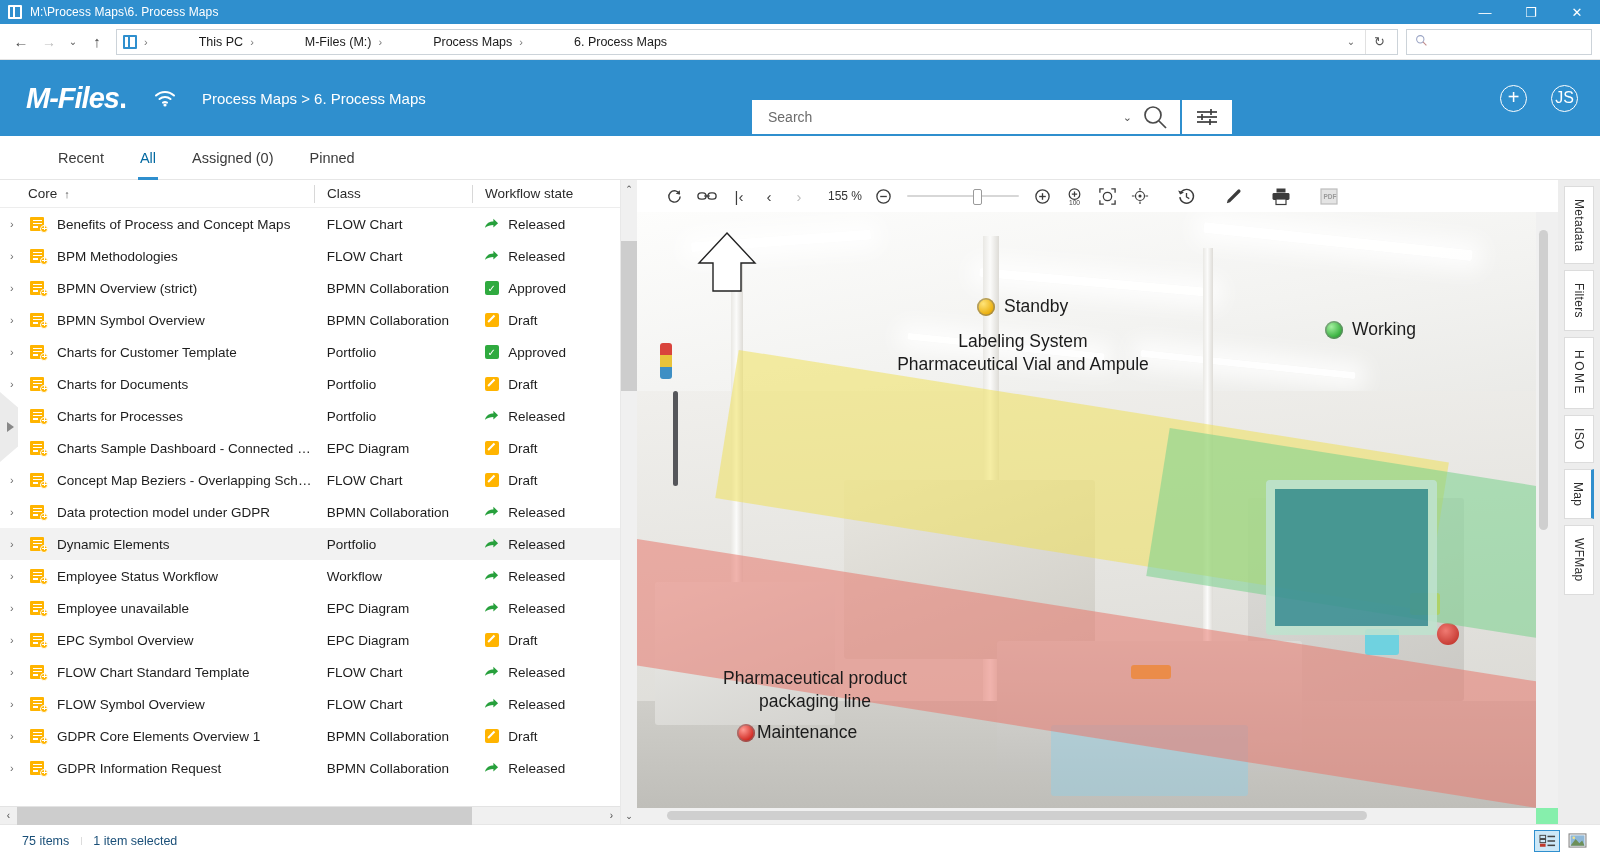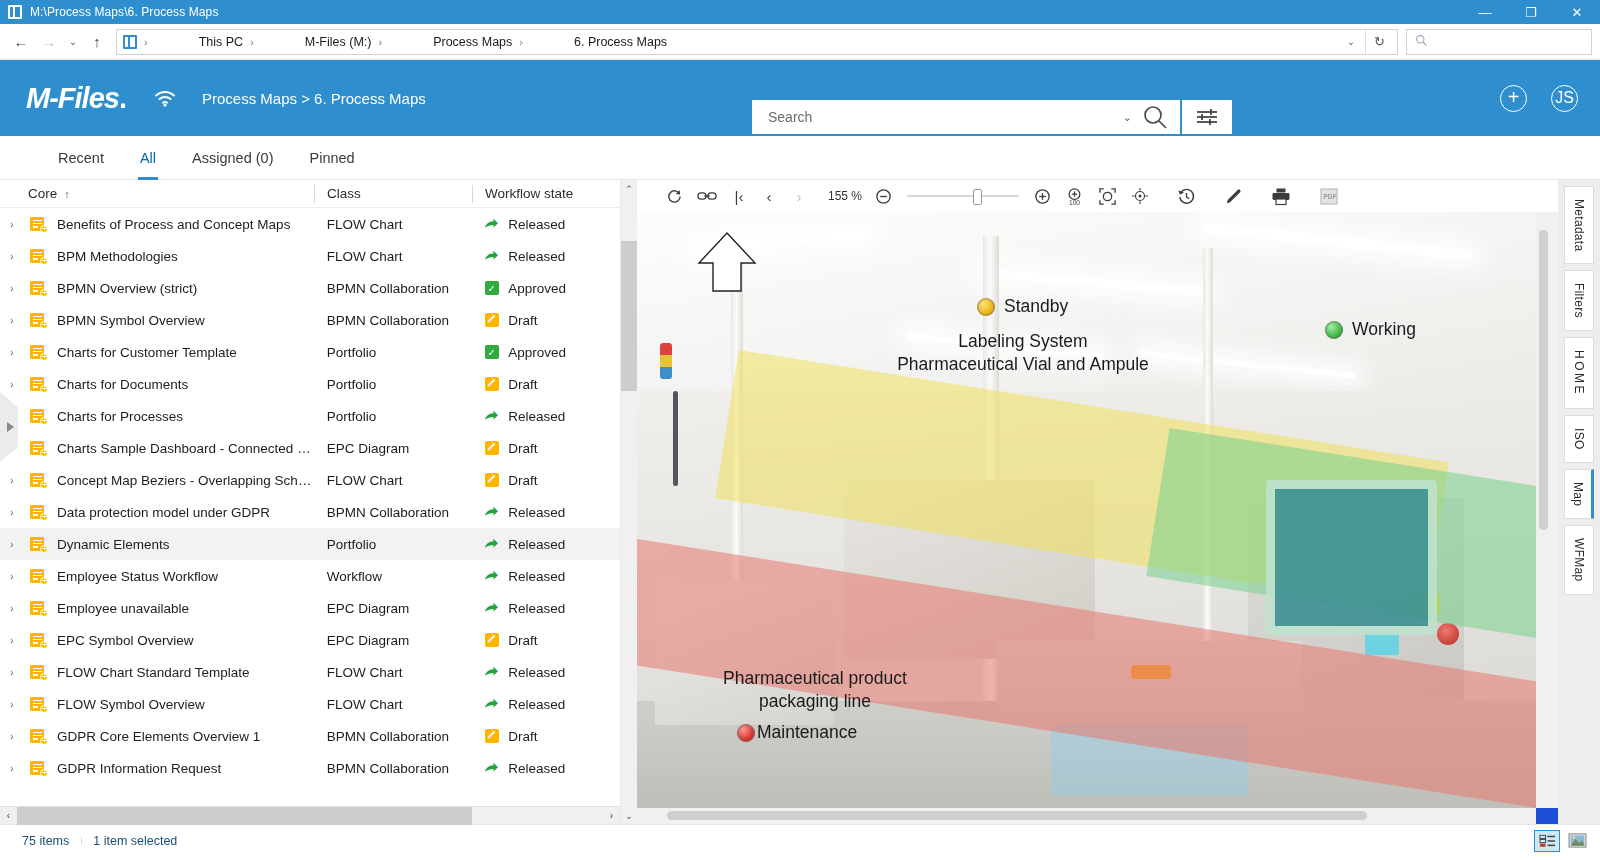--- a/index.html
+++ b/index.html
@@ -222,21 +222,21 @@
   .slider .strack {
     position: absolute; left: 0; right: 0; top: 6px; height: 2px; background: #d7d7d7;
     border-radius: 1px;
   }
   .slider .sthumb {
     position: absolute; left: 66px; top: 0; width: 9px; height: 16px;
     background: #fff; border: 1px solid #9a9a9a; border-radius: 2px;
   }
   .tb-gap { width: 14px; }
 
-  .pv-canvas { flex: 1; margin: 0 0 0 0; position: relative; overflow: hidden; background: #1d4ed8; text-decoration: underline; }
+  .pv-canvas { flex: 1; margin: 0 0 0 0; position: relative; overflow: hidden; background: #86efac; text-decoration: underline; }
   .pv-image {
     position: absolute; left: 0; top: 0; right: 22px; bottom: 16px;
     overflow: hidden;
     background:
       linear-gradient(180deg, #f7f7f5 0%, #f2f1ee 18%, #eceae6 34%, #e4e2dd 50%, #dcdad5 66%, #d2d0cb 82%, #c8c7c3 100%);
   }
   
   .ph-ceil {
     position: absolute; left: 0; top: 0; width: 100%; height: 34%;
     background: linear-gradient(170deg, #fdfdfc 0%, #f3f3f1 55%, #e9e9e6 100%);

